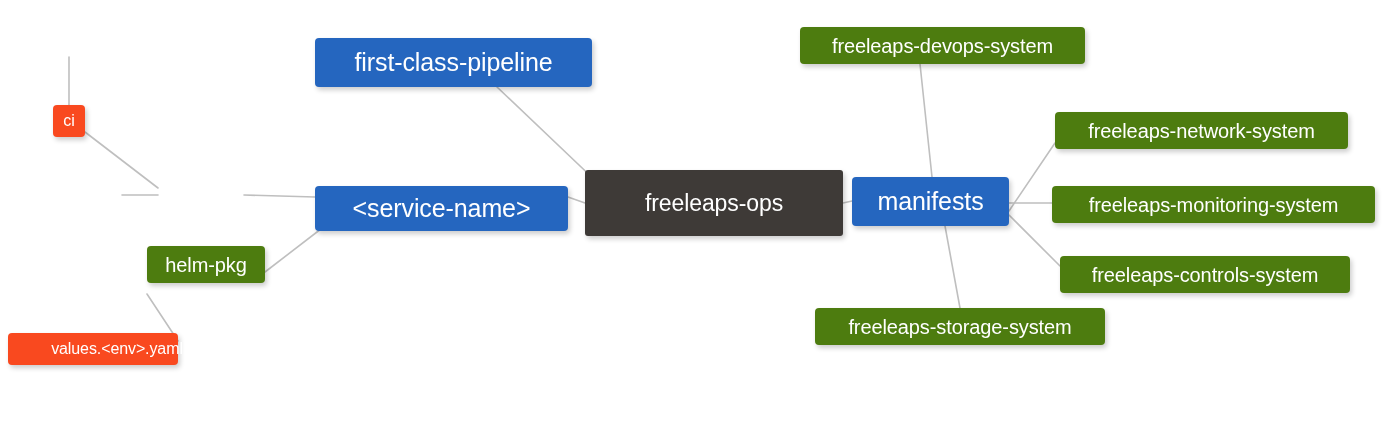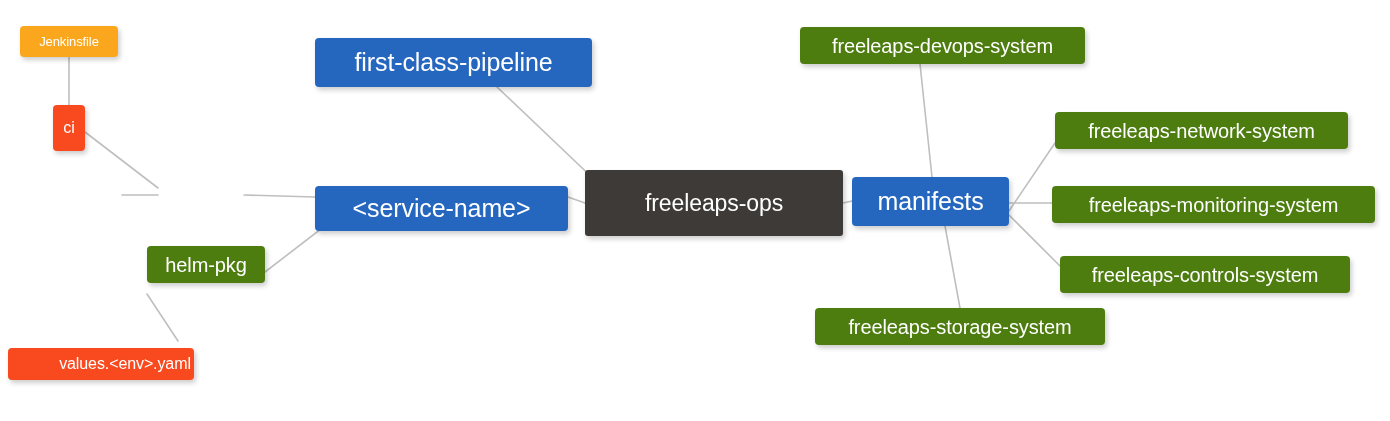--- a/index.html
+++ b/index.html
@@ -85,28 +85,25 @@
     </div>
     <div class="node blue size-l2" style="left: 852px; top: 177px; width: 157px; height: 49px;">
       <span>manifests</span>
     </div>
     <div class="node blue size-l2" style="left: 315px; top: 38px; width: 277px; height: 49px;">
       <span>first-class-pipeline</span>
     </div>
     <div class="node green size-l3" style="left: 147px; top: 246px; width: 118px; height: 37px;">
       <span>helm-pkg</span>
     </div>
-    <div class="node red size-l4" style="left: 53px; top: 105px; width: 32px; height: 46px;">
+    <div class="node red size-l4" style="left: 53px; top: 105px; width: 32px; height: 32px;">
       <span>ci</span>
     </div>
-    <div class="node red size-l4" style="left: 8px; top: 348px; width: 186px; height: 32px; padding-left: 48px;">
+    <div class="node red size-l4" style="left: 8px; top: 333px; width: 170px; height: 32px; padding-left: 48px;">
       <span>values.&lt;env&gt;.yaml</span>
-    </div>
-    <div class="node orange size-l5" style="left: 20px; top: 26px; width: 98px; height: 31px;">
-      <span>Jenkinsfile</span>
     </div>
     <div class="node green size-l3" style="left: 800px; top: 27px; width: 285px; height: 37px;">
       <span>freeleaps-devops-system</span>
     </div>
     <div class="node green size-l3" style="left: 1052px; top: 186px; width: 323px; height: 37px;">
       <span>freeleaps-monitoring-system</span>
     </div>
     <div class="node green size-l3" style="left: 1055px; top: 112px; width: 293px; height: 37px;">
       <span>freeleaps-network-system</span>
     </div>

